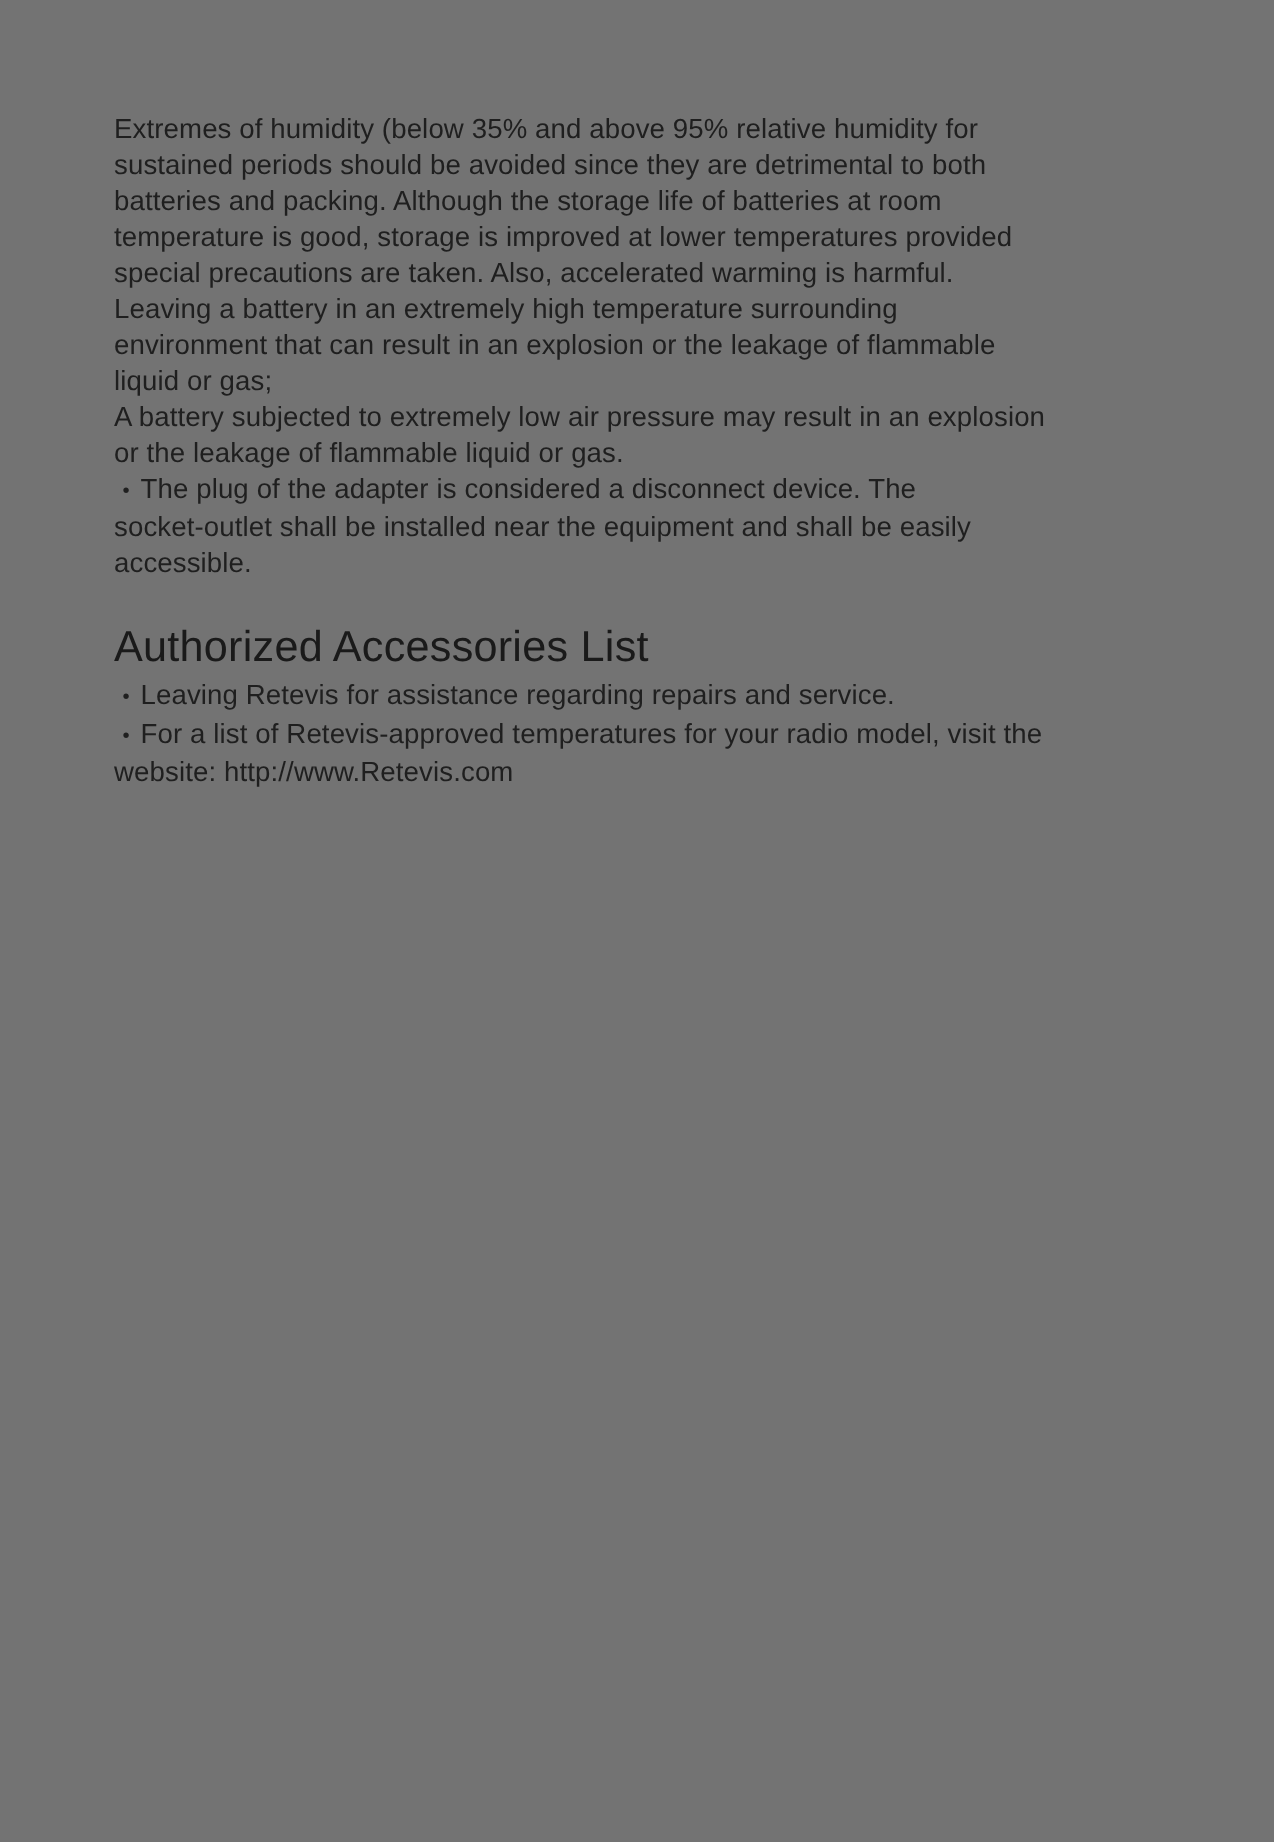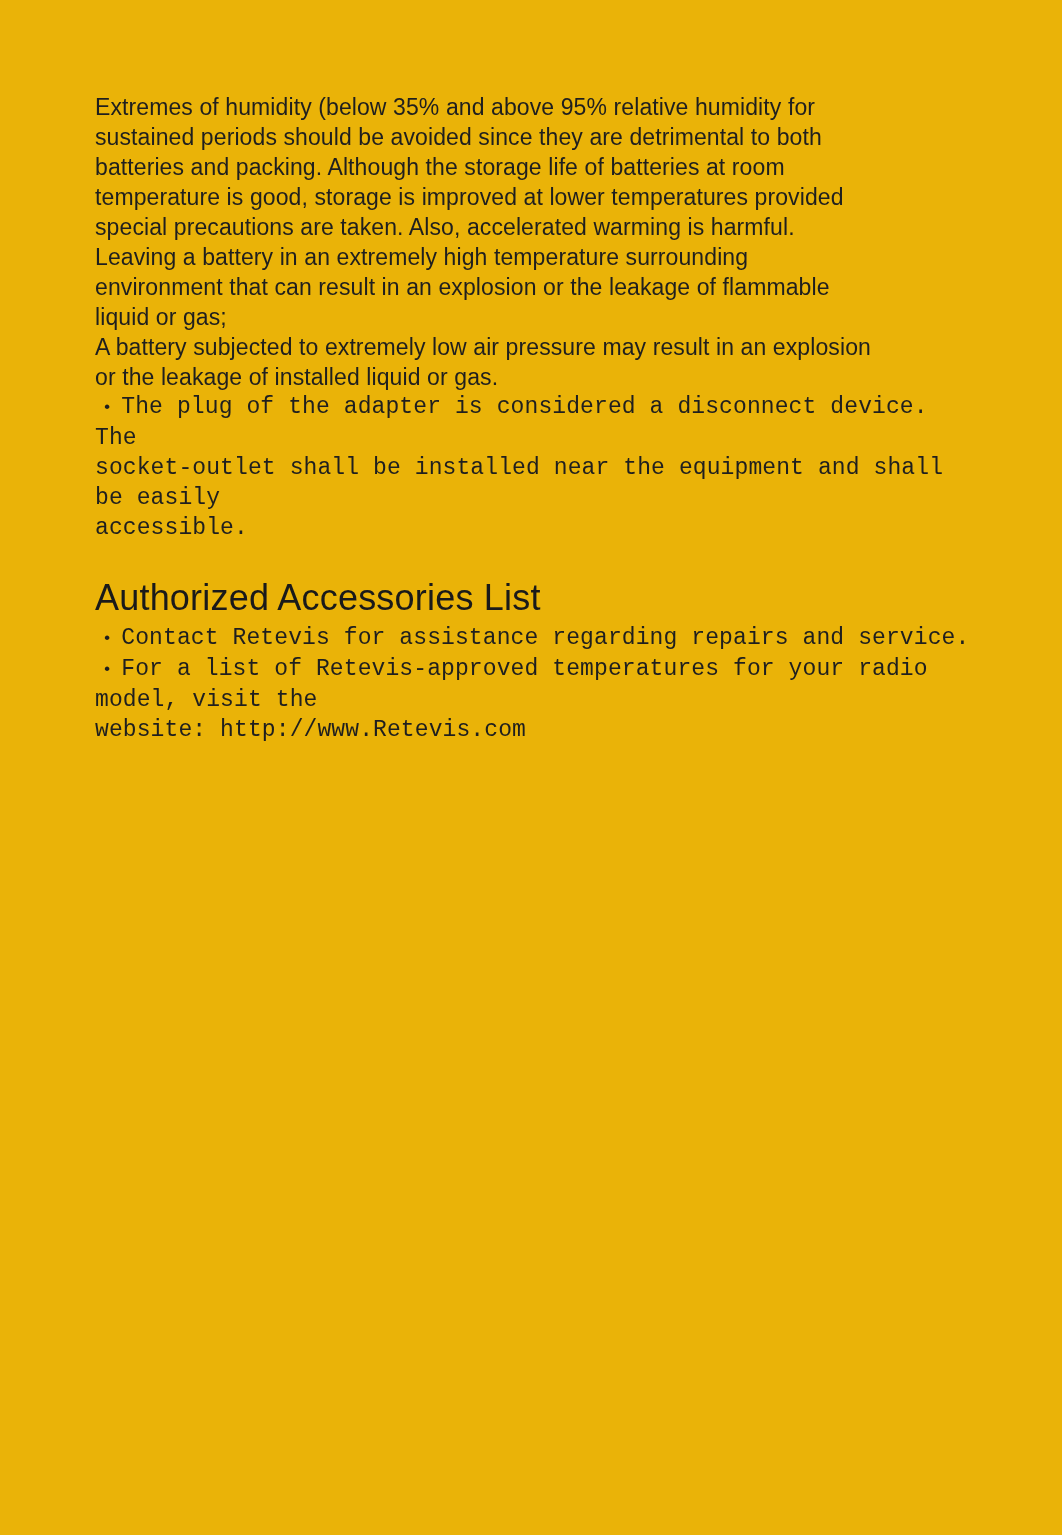--- a/index.html
+++ b/index.html
@@ -4,42 +4,41 @@
 <style>
   html, body {
     margin: 0;
     padding: 0;
     background: #ffffff;
   }
   .page {
     position: relative;
     width: 1062px;
     height: 1535px;
-    background: #eab308;
+    background: #737373;
     font-family: "Liberation Sans", sans-serif;
     color: #1f1f1f;
     overflow: hidden;
   }
   .content {
     position: absolute;
     top: 0;
     left: 95px;
     width: 878px;
     padding-top: 92px;
   }
   .body {
     margin: 0;
     font-size: 23px;
     line-height: 30px;
     white-space: pre-line;
     letter-spacing: 0.1px;
   }
   .bullet-line {
     white-space: normal;
-    font-family: Liberation Mono, monospace;
   }
   .bullet-line .bullet {
     display: inline-block;
     margin-left: 7px;
     margin-right: 9px;
     font-size: 17px;
     vertical-align: 1px;
   }
   .bullet-line .bullet-text {
     white-space: pre-line;
@@ -72,28 +71,28 @@
     <p class="body">Extremes of humidity (below 35% and above 95% relative humidity for
 sustained periods should be avoided since they are detrimental to both
 batteries and packing. Although the storage life of batteries at room
 temperature is good, storage is improved at lower temperatures provided
 special precautions are taken. Also, accelerated warming is harmful.
 Leaving a battery in an extremely high temperature surrounding
 environment that can result in an explosion or the leakage of flammable
 liquid or gas;</p>
 
     <p class="body">A battery subjected to extremely low air pressure may result in an explosion
-or the leakage of installed liquid or gas.</p>
+or the leakage of flammable liquid or gas.</p>
 
     <p class="body bullet-line"><span class="bullet">•</span><span class="bullet-text">The plug of the adapter is considered a disconnect device. The
 socket-outlet shall be installed near the equipment and shall be easily
 accessible.</span></p>
 
     <h1 class="heading">Authorized Accessories List</h1>
 
-    <p class="body bullet-line"><span class="bullet">•</span><span class="bullet-text">Contact Retevis for assistance regarding repairs and service.</span></p>
+    <p class="body bullet-line"><span class="bullet">•</span><span class="bullet-text">Leaving Retevis for assistance regarding repairs and service.</span></p>
 
     <p class="body bullet-line"><span class="bullet">•</span><span class="bullet-text">For a list of Retevis-approved temperatures for your radio model, visit the
 website: http://www.Retevis.com</span></p>
 
   </div>
 
 </div>
 
 </body></html>

